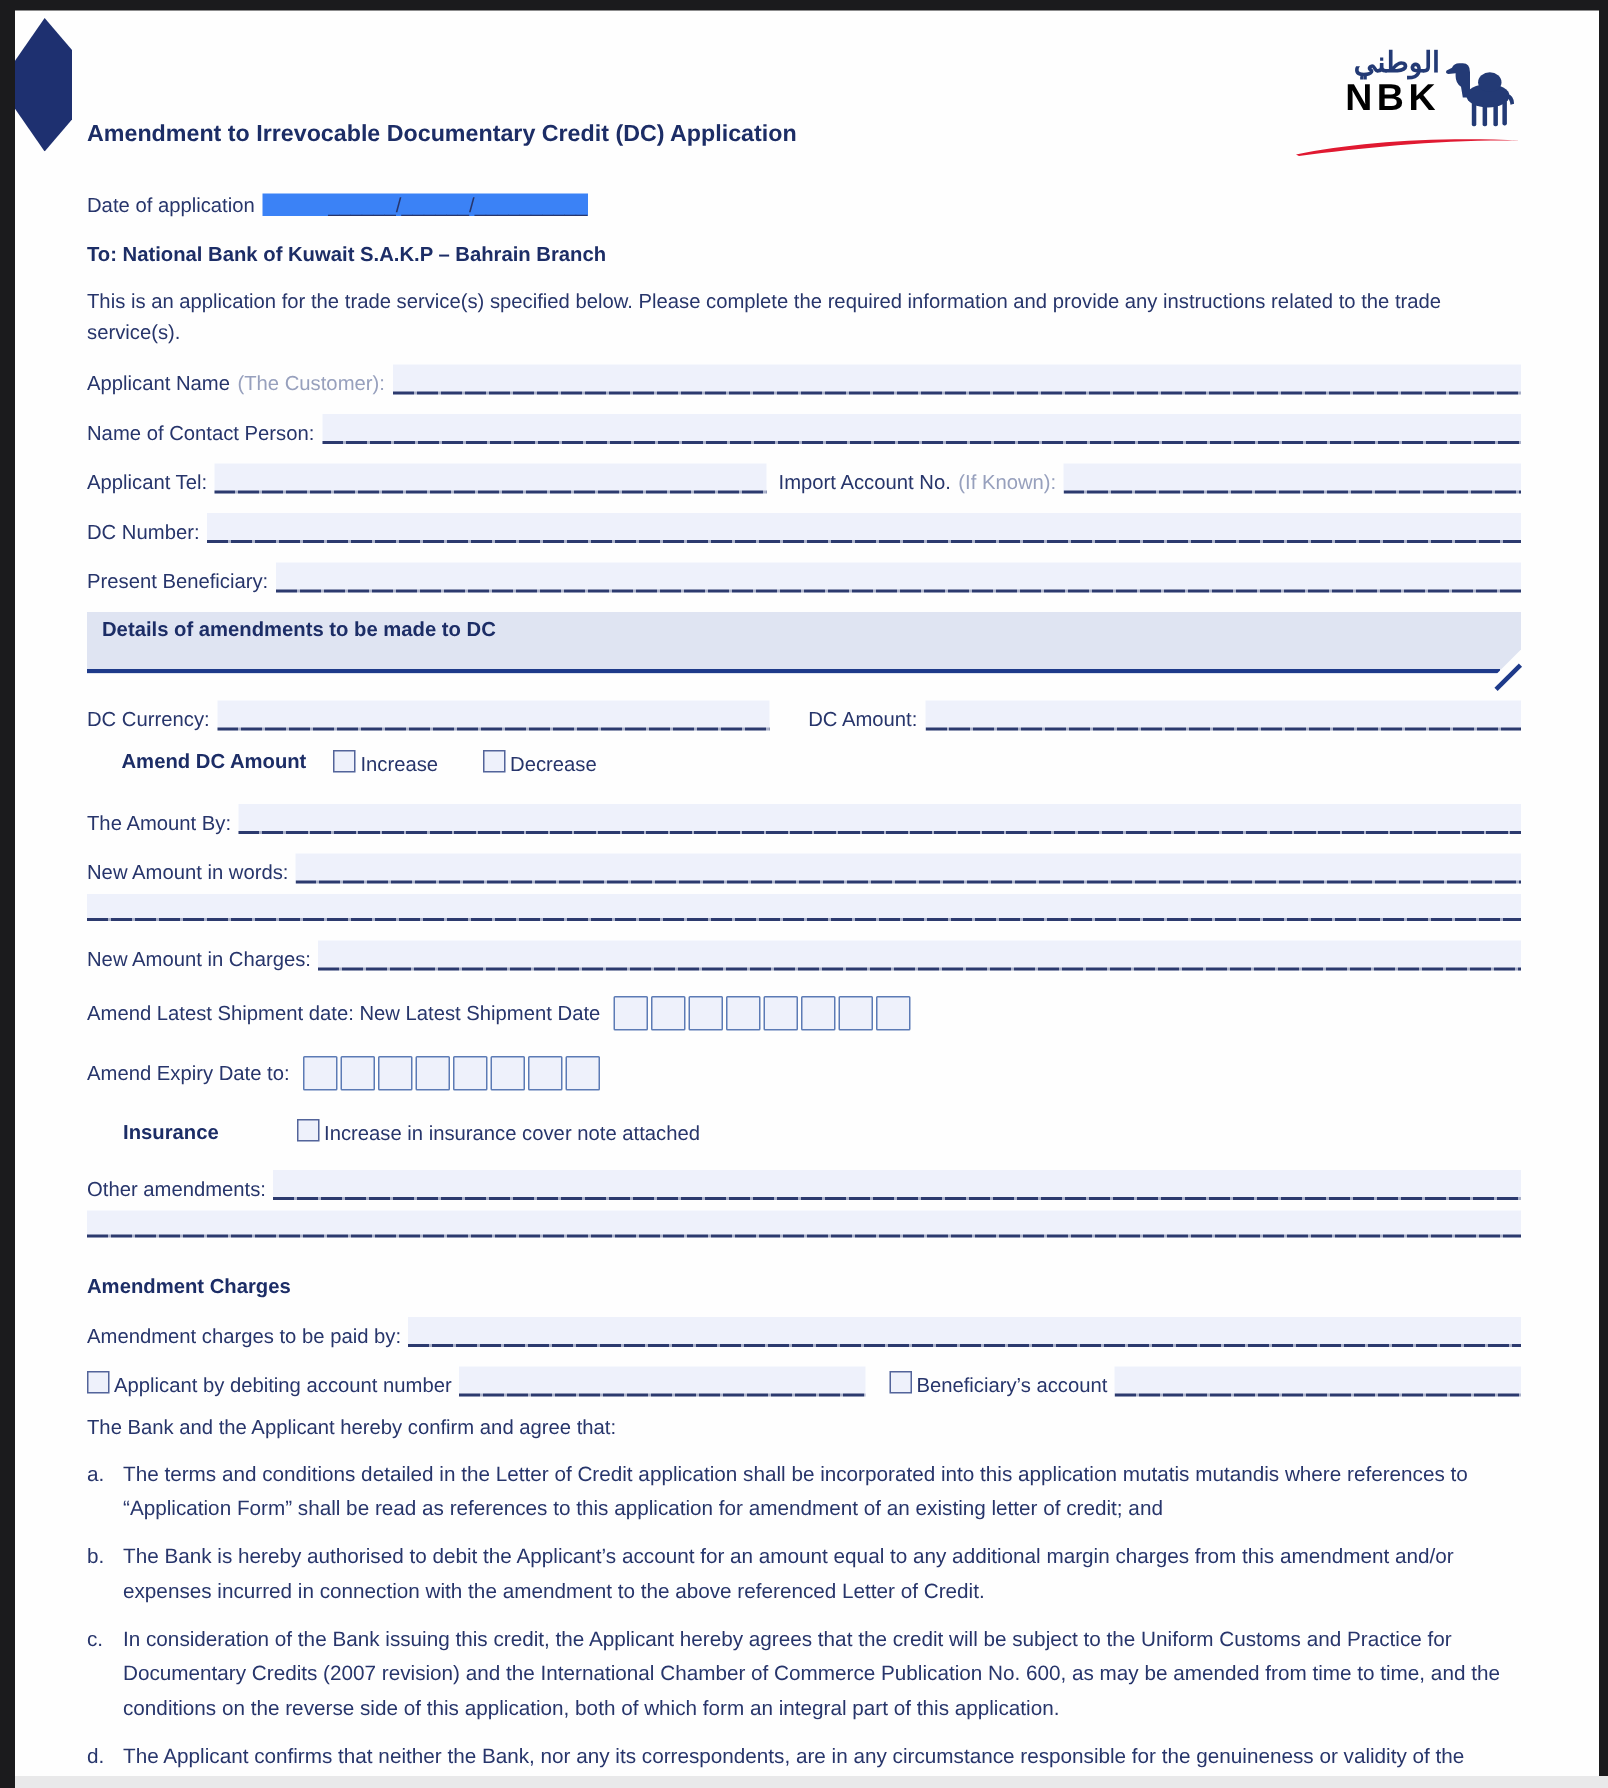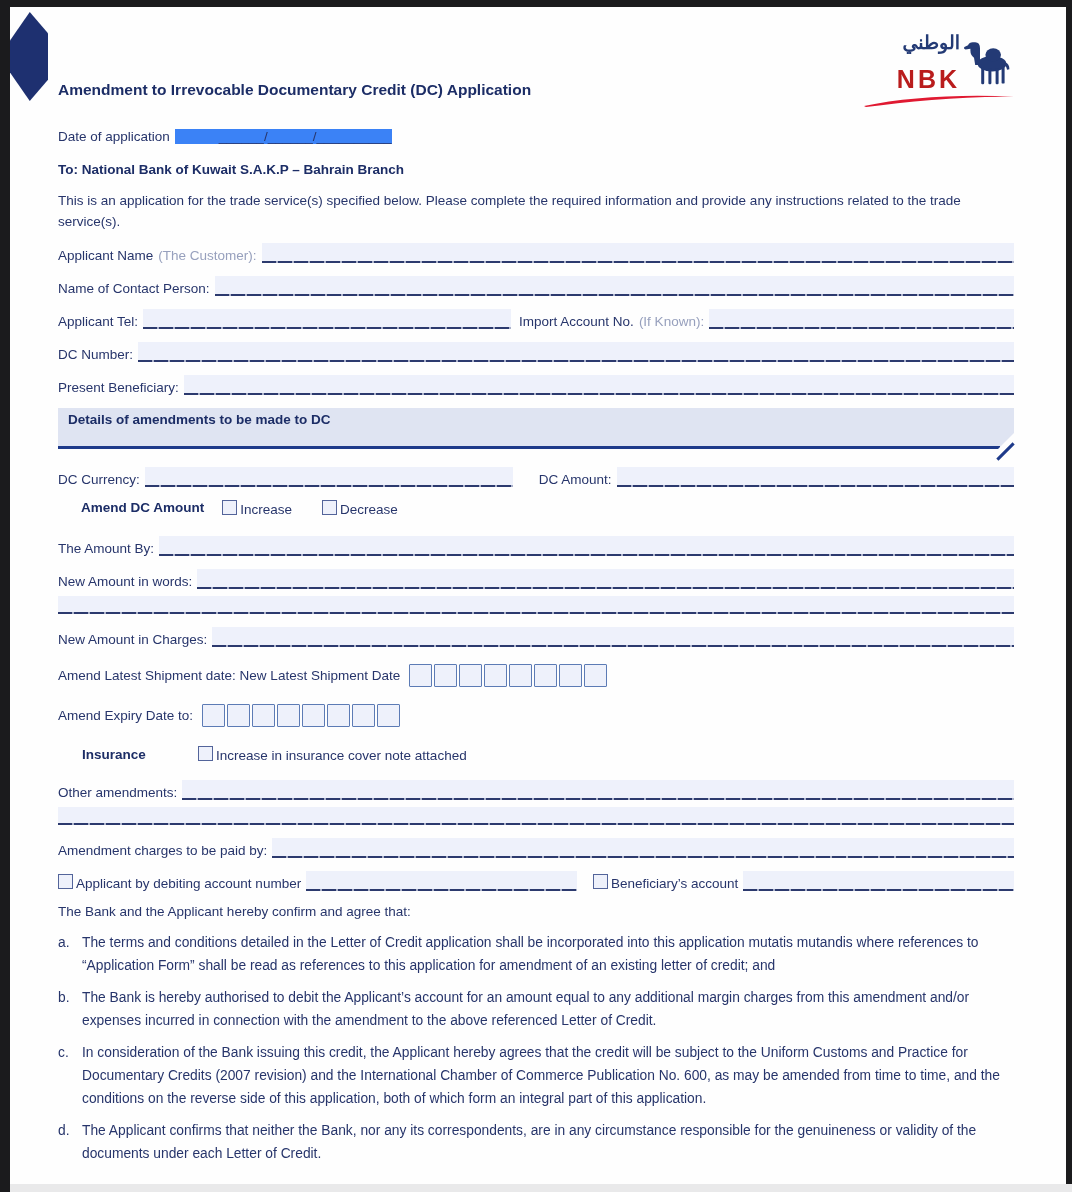--- a/index.html
+++ b/index.html
@@ -9,21 +9,21 @@
   .bottom-strip{position:absolute;left:10px;right:0;bottom:0;height:8px;background:#e9e9ea;}
 
   
   .badge{position:absolute;left:0;top:5px;width:38px;height:89px;background:#1e3070;
          clip-path:polygon(0 32%,52% 0,100% 24%,100% 76%,52% 100%,0 68%);}
   .doc-title{position:absolute;left:48px;top:74px;font-size:15.5px;font-weight:bold;color:#1c2d66;}
   .logo{position:absolute;right:50px;top:26px;width:152px;}
   .logo-row{display:flex;align-items:flex-start;justify-content:flex-end;gap:2px;}
   .logo-text{text-align:right;line-height:1;}
   .logo-arabic{font-size:19px;font-weight:bold;color:#233a75;display:block;}
-  .logo-nbk{font-size:25px;font-weight:bold;letter-spacing:3px;color:#b91c1c;display:block;margin-top:15px;}
+  .logo-nbk{font-size:25px;font-weight:bold;letter-spacing:3px;color:#000000;display:block;margin-top:1px;}
   .camel{width:54px;height:58px;margin-bottom:-2px;}
   .swoosh{width:150px;height:13px;display:block;margin-top:2px;}
 
   
   .content{position:absolute;left:48px;right:52px;top:117px;color:#27356b;font-size:13.5px;}
   .row{display:flex;align-items:flex-end;height:20px;margin-bottom:13px;white-space:nowrap;}
   .lbl{padding-right:5px;}
   .bold{font-weight:bold;color:#1c2d66;}
   .muted{color:#97a0bd;padding-right:5px;}
   .fill{flex:1;height:20px;
@@ -203,20 +203,23 @@
         <span><span class="cbx"></span><span>Increase in insurance cover note attached</span></span>
       </div>
 
       <div class="row gap-s">
         <span class="lbl">Other amendments:</span>
         <span class="fill"></span>
       </div>
 
       <div class="fill-block"></div>
 
+      <div class="row gap-m">
+        <span class="bold">Amendment Charges</span>
+      </div>
 
       <div class="row">
         <span class="lbl">Amendment charges to be paid by:</span>
         <span class="fill"></span>
       </div>
 
       <div class="row">
         <span><span class="cbx"></span><span class="lbl">Applicant by debiting account number</span></span>
         <span class="fill" style="max-width:330px;"></span>
         <span style="margin-left:16px;"><span class="cbx"></span><span class="lbl">Beneficiary’s account</span></span>

